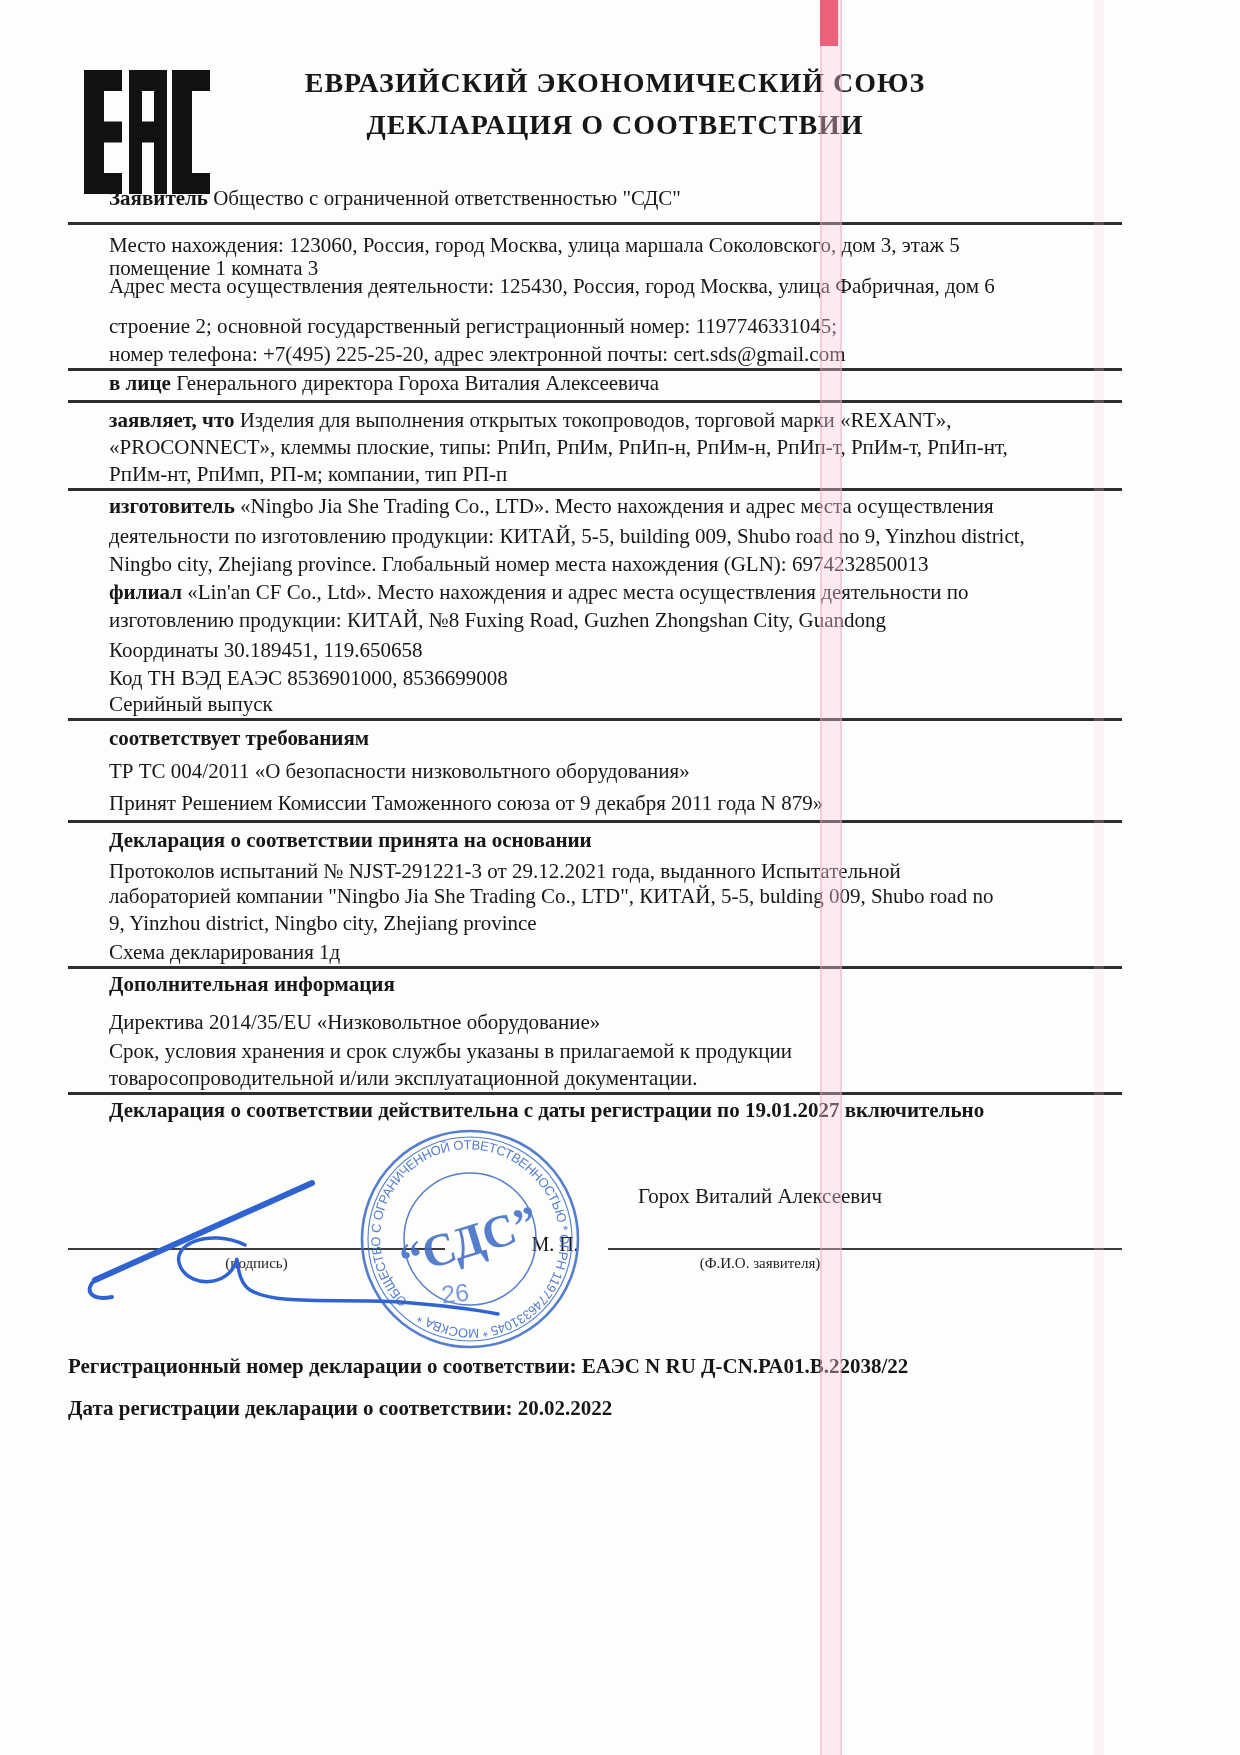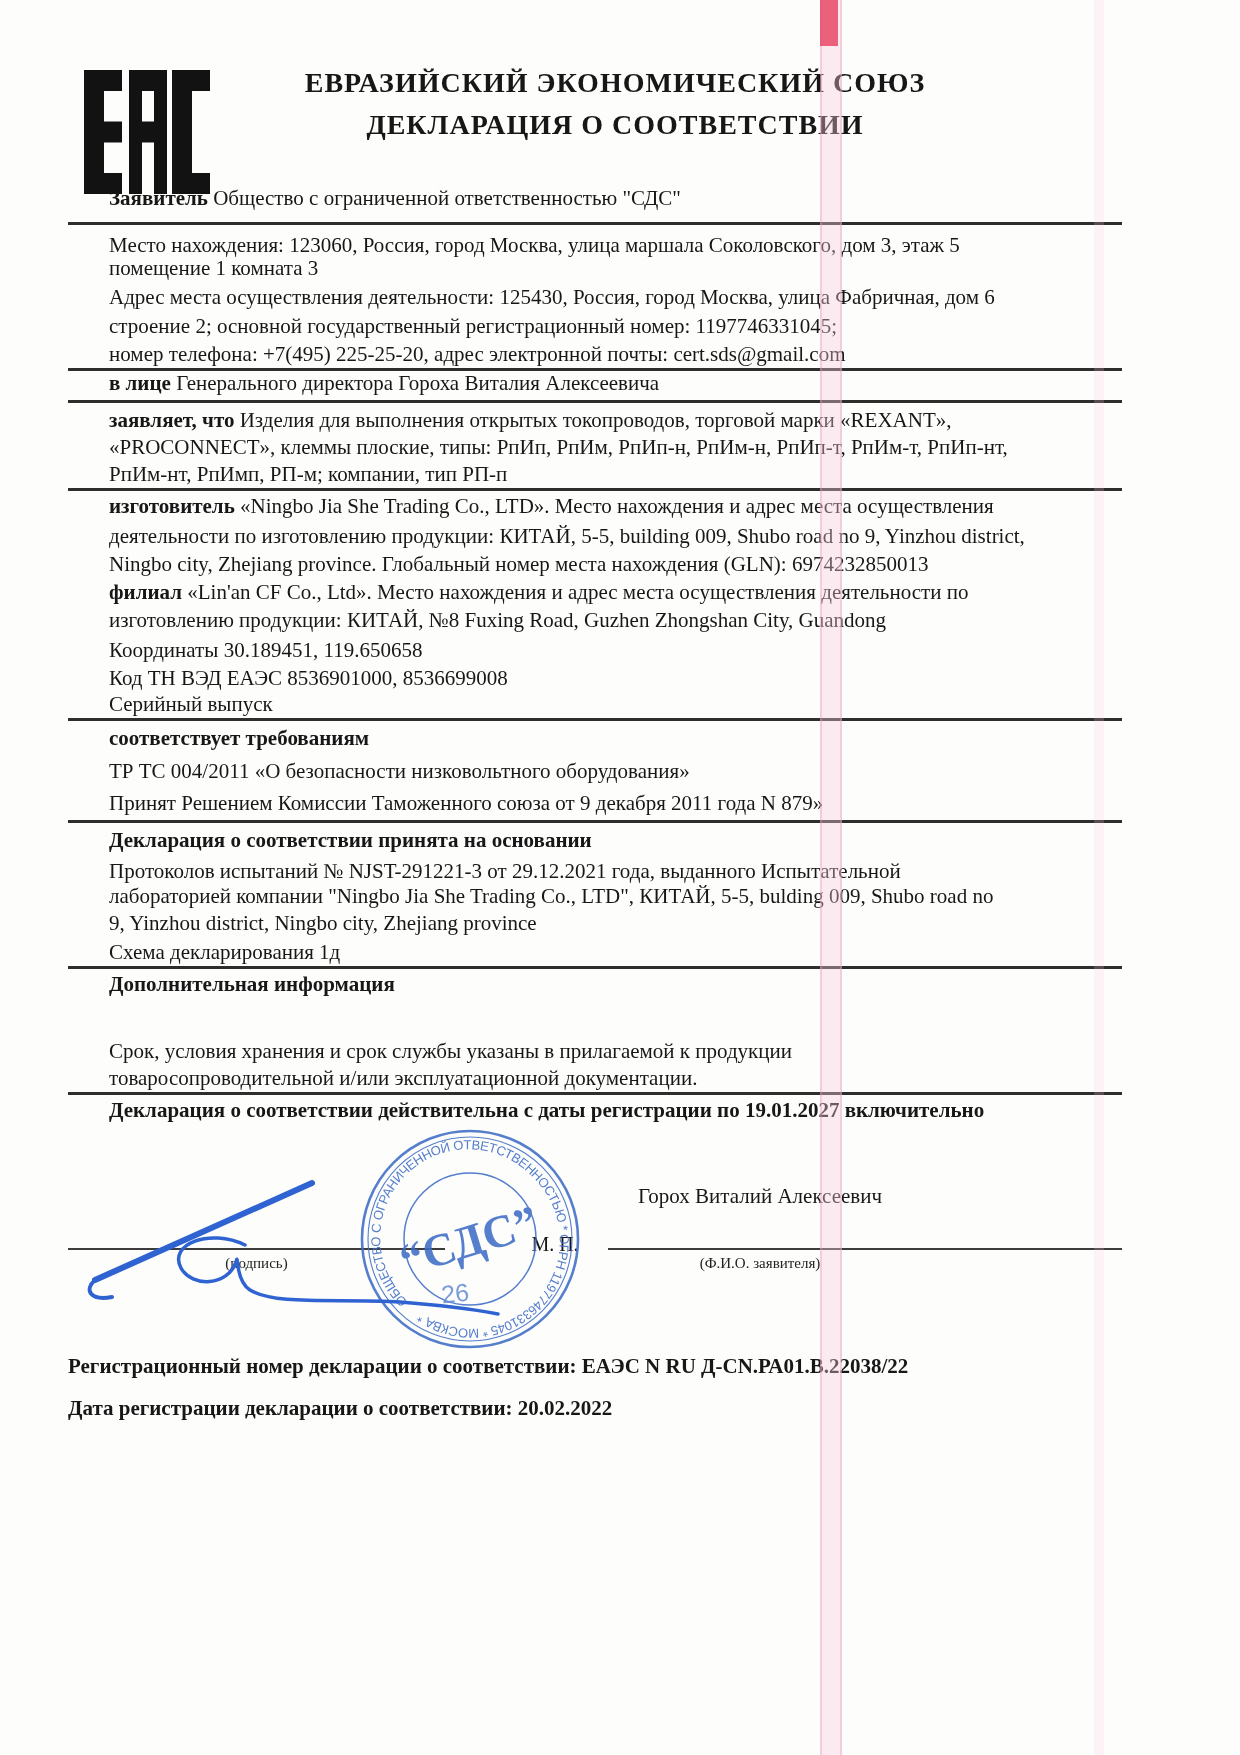--- a/index.html
+++ b/index.html
@@ -56,21 +56,21 @@
   </div>
 
   <div class="title" style="top:66px">ЕВРАЗИЙСКИЙ ЭКОНОМИЧЕСКИЙ СОЮЗ</div>
   <div class="title" style="top:108px">ДЕКЛАРАЦИЯ О СООТВЕТСТВИИ</div>
 
   <div class="line" style="top:184px"><span class="b">Заявитель</span> <span>Общество с ограниченной ответственностью "СДС"</span></div>
   <div class="rule" style="top:222px"></div>
 
   <div class="line" style="top:231px">Место нахождения: 123060, Россия, город Москва, улица маршала Соколовского, дом 3, этаж 5</div>
   <div class="line" style="top:254px">помещение 1 комната 3</div>
-  <div class="line" style="top:283px">Адрес места осуществления деятельности: 125430, Россия, город Москва, улица Фабричная, дом 6</div>
+  <div class="line" style="top:272px">Адрес места осуществления деятельности: 125430, Россия, город Москва, улица Фабричная, дом 6</div>
   <div class="line" style="top:312px">строение 2; основной государственный регистрационный номер: 1197746331045;</div>
   <div class="line" style="top:340px">номер телефона: +7(495) 225-25-20, адрес электронной почты: cert.sds@gmail.com</div>
   <div class="rule" style="top:368px"></div>
 
   <div class="line" style="top:369px"><span class="b">в лице</span> <span>Генерального директора Гороха Виталия Алексеевича</span></div>
   <div class="rule" style="top:400px"></div>
 
   <div class="line" style="top:406px"><span class="b">заявляет, что</span> <span>Изделия для выполнения открытых токопроводов, торговой марки «REXANT»,</span></div>
   <div class="line" style="top:433px">«PROCONNECT», клеммы плоские, типы: РпИп, РпИм, РпИп-н, РпИм-н, РпИп-т, РпИм-т, РпИп-нт,</div>
   <div class="line" style="top:460px">РпИм-нт, РпИмп, РП-м; компании, тип РП-п</div>
@@ -94,20 +94,21 @@
   <div class="rule" style="top:820px"></div>
 
   <div class="line b" style="top:826px">Декларация о соответствии принята на основании</div>
   <div class="line" style="top:857px">Протоколов испытаний № NJST-291221-3  от 29.12.2021 года, выданного Испытательной</div>
   <div class="line" style="top:882px">лабораторией компании "Ningbo Jia She Trading Co., LTD", КИТАЙ, 5-5, bulding 009, Shubo road no</div>
   <div class="line" style="top:909px">9, Yinzhou district, Ningbo city, Zhejiang province</div>
   <div class="line" style="top:938px">Схема декларирования 1д</div>
   <div class="rule" style="top:966px"></div>
 
   <div class="line b" style="top:970px">Дополнительная информация</div>
+  <div class="line" style="top:1008px">Директива 2014/35/EU «Низковольтное оборудование»</div>
   <div class="line" style="top:1064px">товаросопроводительной и/или эксплуатационной документации.</div>
   <div class="line" style="top:1037px">Срок, условия хранения и срок службы указаны в прилагаемой к продукции</div>
   <div class="rule" style="top:1092px"></div>
 
   <div class="line b" style="top:1096px">Декларация о соответствии действительна с даты регистрации по 19.01.2027 включительно</div>
 
   <div class="mp">М. П.</div>
   <div class="signer">Горох Виталий Алексеевич</div>
 
   <div class="sigline" style="left:68px;width:377px;"></div>

